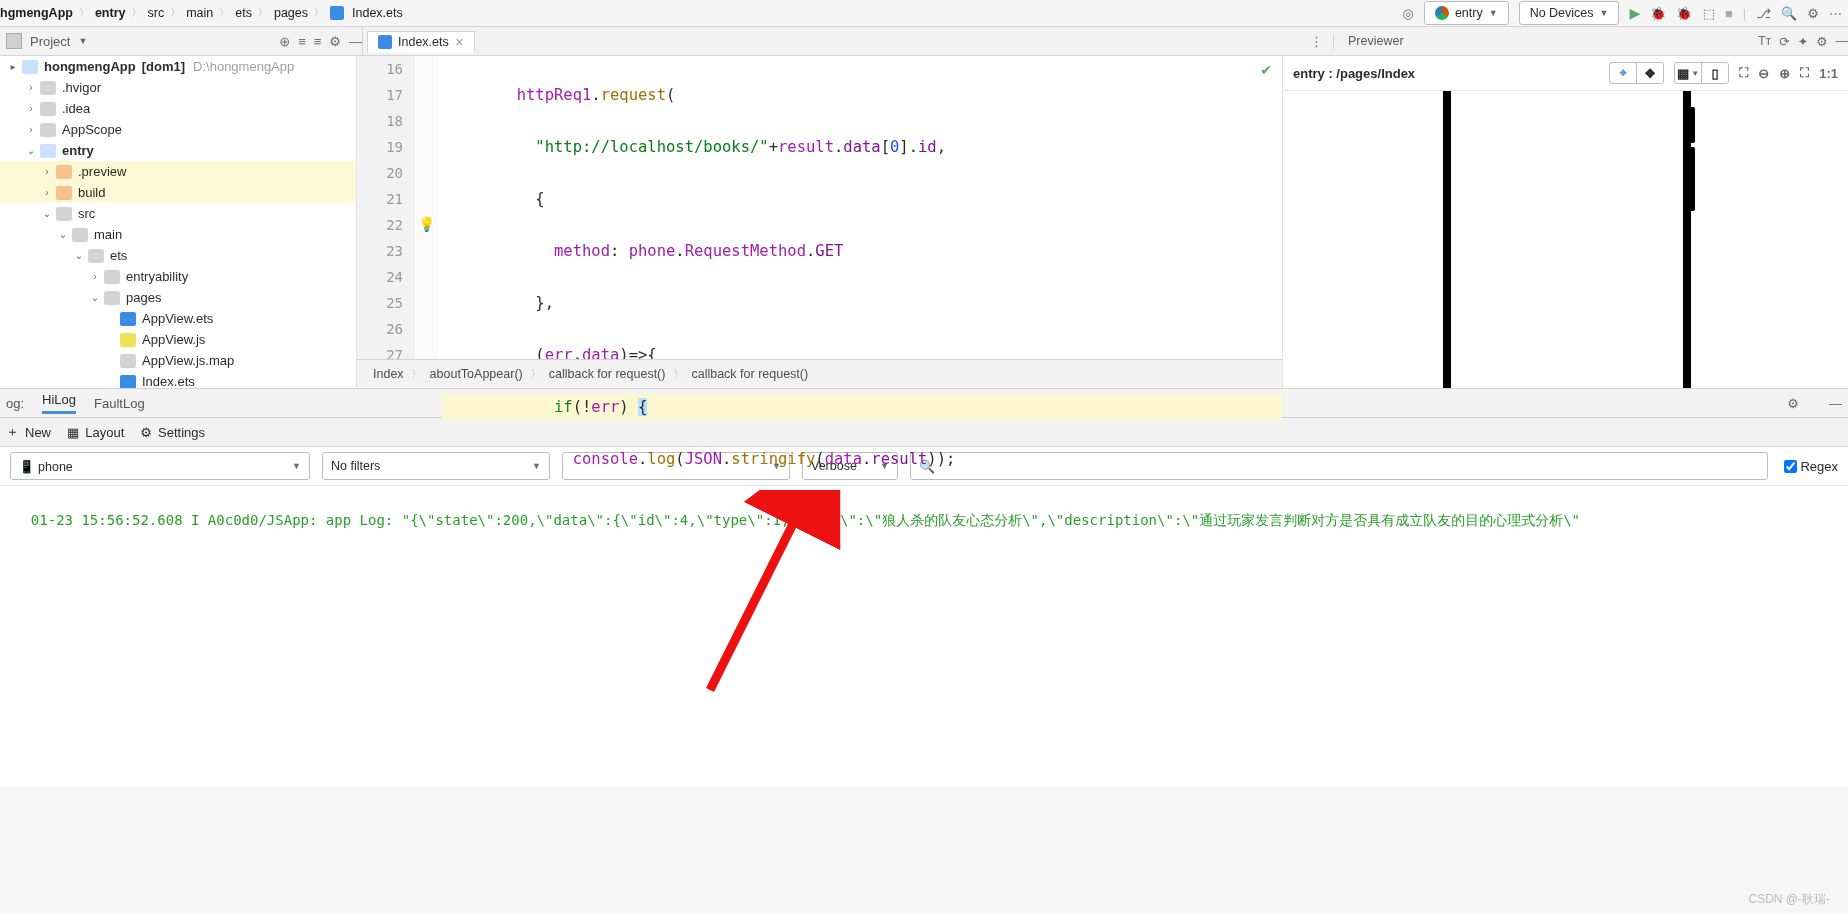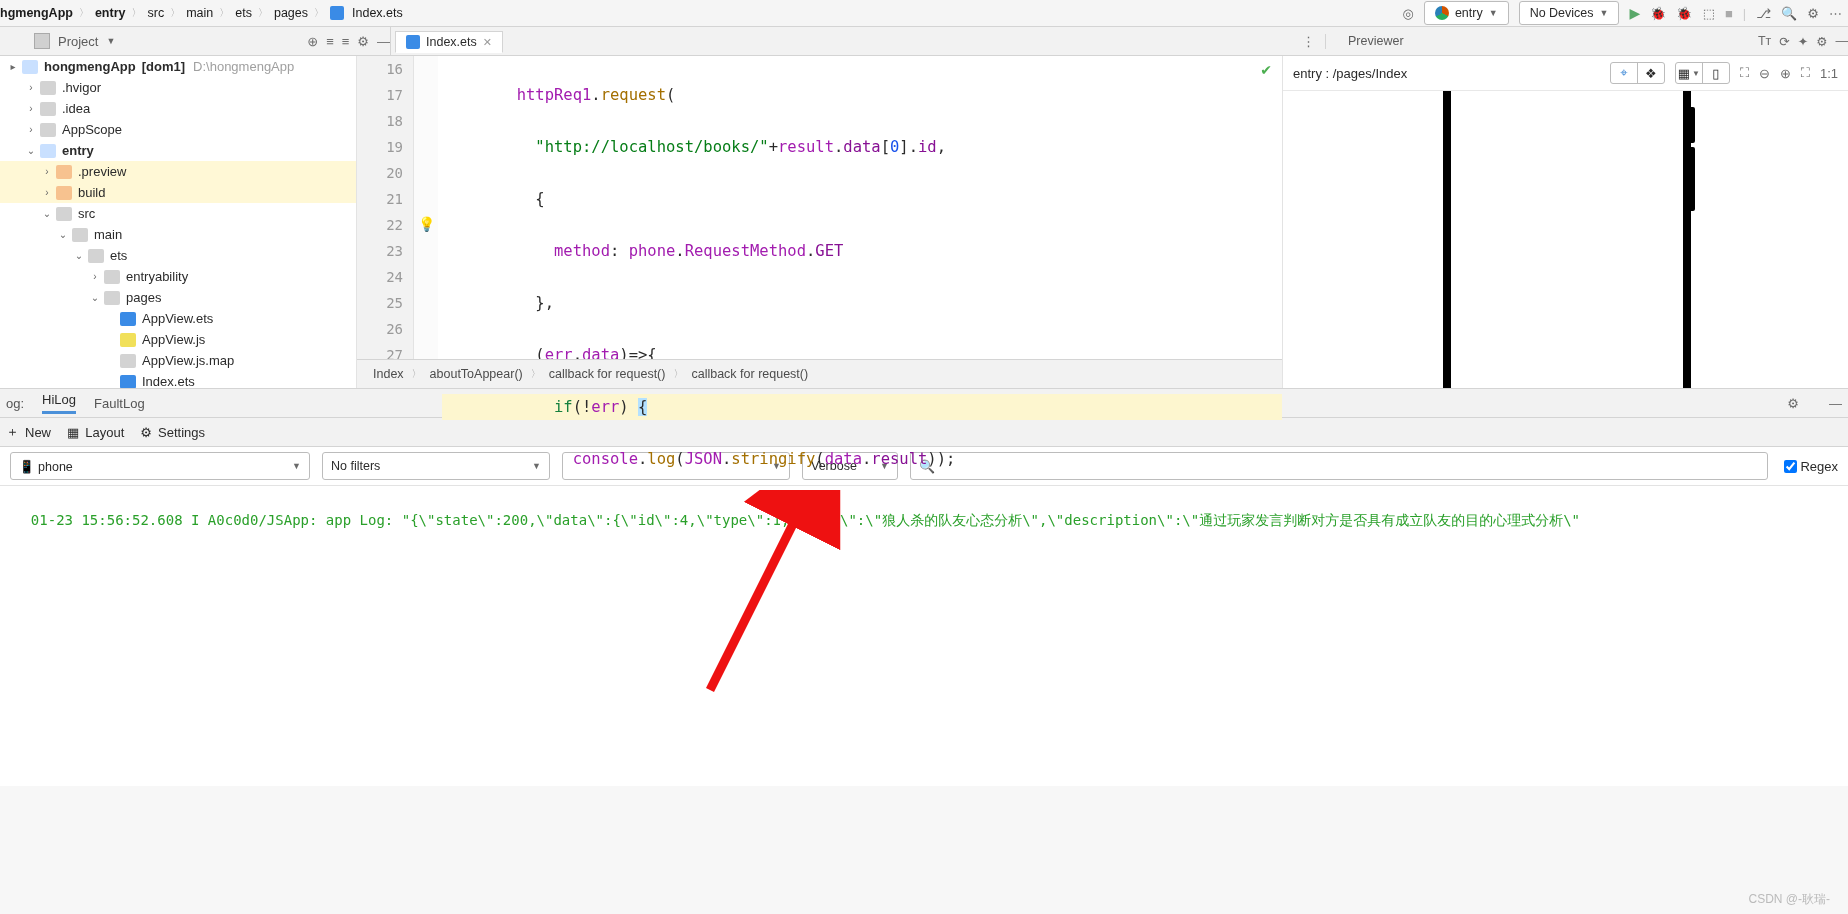--- a/index.html
+++ b/index.html
@@ -43,38 +43,38 @@
   .run-ico { color:#59a869; font-size:14px; }
   .bug-ico, .toolico { color:#6a6a6a; }
   .topbar-right .toolico, .topbar-right .run-ico, .topbar-right .bug-ico { cursor:pointer; }
   
   .projhdr {
     display:flex; align-items:center; height:28px;
     background:#f2f2f2; border-bottom:1px solid #d4d4d4;
   }
   .projhdr .left {
     display:flex; align-items:center; gap:8px; width:356px; padding-left:6px;
-    border-right:1px solid #d4d4d4; height:100%;margin-left:28px;
+    border-right:1px solid #d4d4d4; height:100%;
   }
   .projhdr .left .icosq { width:14px;height:14px;background:#d0d0d0;border:1px solid #aaa; }
   .projhdr .left .label { color:#5c5c5c; }
   .projhdr .left .spacer { flex:1; }
   .projhdr .left .ibtn { color:#6e6e6e; cursor:pointer; font-size:13px; }
   .tabbar { display:flex; align-items:center; flex:1; }
   .editor-tab {
     display:flex; align-items:center; gap:6px;
     background:#fff; border:1px solid #d4d4d4; border-bottom:1px solid #fff;
     padding:3px 10px; font-size:12.5px; position:relative; top:1px;
     cursor:pointer;
   }
   .editor-tab .close { color:#9a9a9a; font-size:11px; cursor:pointer;}
   .tabbar .fill { flex:1; }
   .tabbar .menu-dots { color:#6b6b6b; padding:0 10px; cursor:pointer;}
   .previewer-lbl {
-    width:500px; padding-left:22px; color:#5a5a5a; font-size:12.5px;
+    width:500px; padding-left:14px; color:#5a5a5a; font-size:12.5px;
     display:flex; align-items:center; gap:8px;
   }
   .previewer-lbl .spacer{flex:1;}
   
   .middle {
     display:flex; height:332px;
     border-bottom:1px solid #d4d4d4;
   }
   .project-tree {
     width:356px; background:#fff; border-right:1px solid #e3e3e3;
@@ -126,21 +126,21 @@
     display:flex; align-items:center; gap:8px; padding-left:16px;
     color:#4c4c4c; font-size:12.5px;
   }
   .editor-bcrumb .chev{color:#9a9a9a;font-size:10px;}
   
   .previewer-col {
     width:565px; background:#fff; display:flex; flex-direction:column;
   }
   .previewer-toolbar {
     height:34px; display:flex; align-items:center; gap:10px;
-    border-bottom:1px solid #e8e8e8; padding:0 10px;
+    border-bottom:1px solid #e8e8e8; padding:0 10px;font-weight:bold;
   }
   .previewer-toolbar .path{flex:1; font-size:13px; color:#2b2b2b;}
   .pv-btngrp{display:flex; border:1px solid #bcbcbc; border-radius:3px;}
   .pv-btn{width:26px;height:20px;display:flex;align-items:center;justify-content:center;cursor:pointer;}
   .pv-btn+.pv-btn{border-left:1px solid #bcbcbc;}
   .pv-btn .hl{color:#4a90d9;}
   .pv-btn .dropdown-arrow { font-size:8px; color:#666; margin-left:2px;}
   .previewer-canvas {
     flex:1; position:relative; background:#fff;
   }

